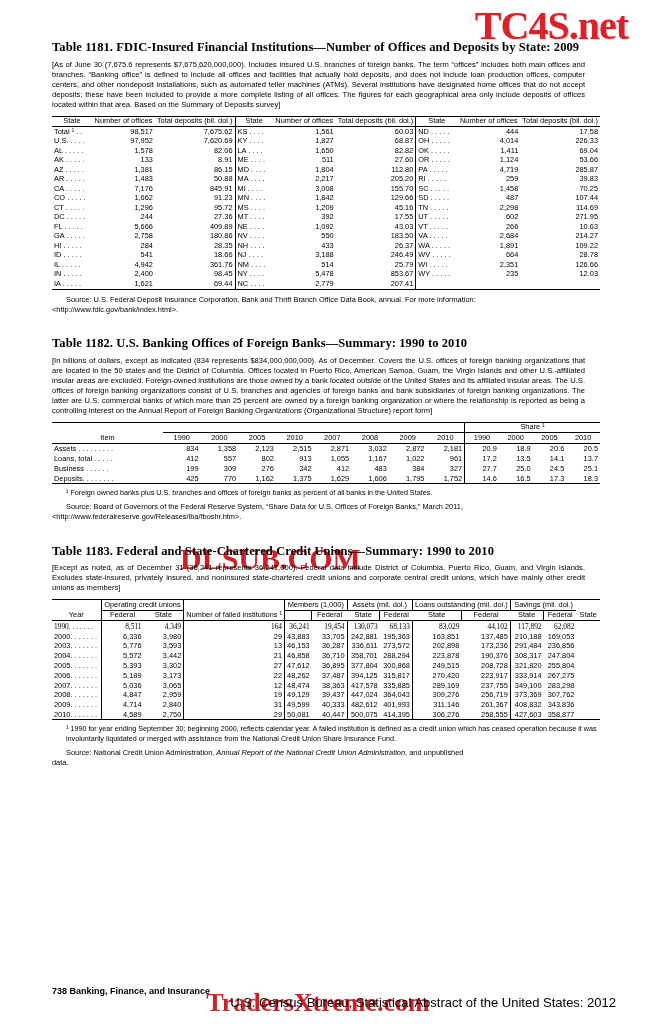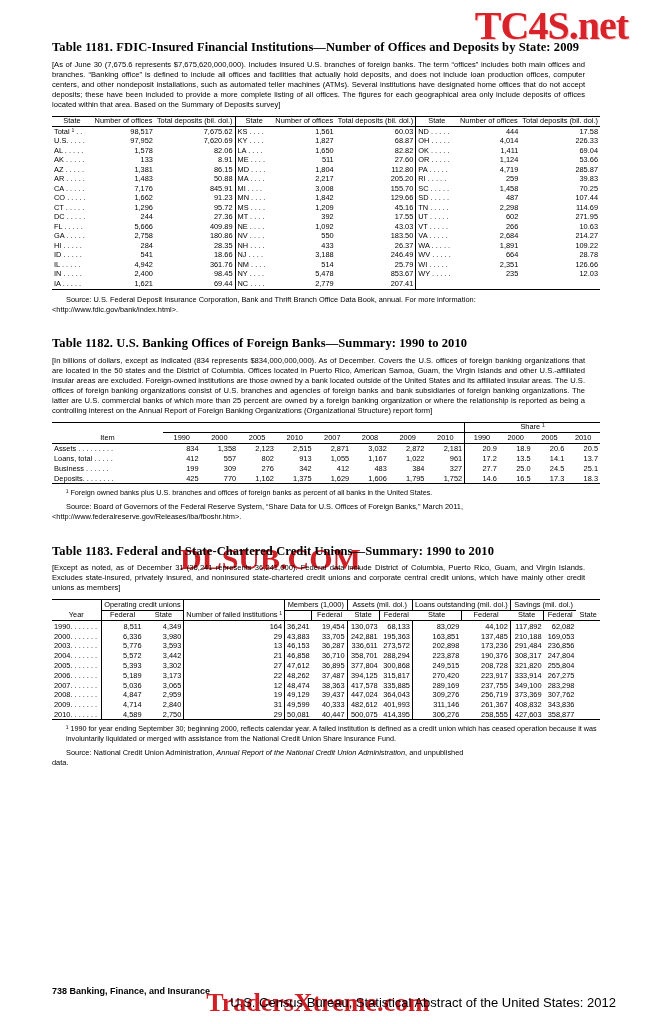--- a/index.html
+++ b/index.html
@@ -476,21 +476,21 @@
                 <th class="ctr hdr-sep" style="width:44px">State</th>
                 <th class="ctr hdr-sep vrule" style="width:44px">Federal</th>
                 <th class="ctr hdr-sep" style="width:44px">State</th>
                 <th class="ctr hdr-sep vrule" style="width:44px">Federal</th>
                 <th class="ctr hdr-sep" style="width:44px">State</th>
                 <th class="ctr hdr-sep vrule" style="width:44px">Federal</th>
                 <th class="ctr hdr-sep" style="width:44px">State</th>
               </tr>
           </thead>
           <tbody id="t1183-body">
-              <tr style="padding-top:16px;">
+              <tr style="padding-top:16px;font-family:Liberation Serif, serif;">
                 <td class="lbl">1990. . . . . . .</td>
                 <td class="num vrule">8,511</td>
                 <td class="num">4,349</td>
                 <td class="num vrule">164</td>
                 <td class="num vrule">36,241</td>
                 <td class="num">19,454</td>
                 <td class="num vrule">130,073</td>
                 <td class="num">68,133</td>
                 <td class="num vrule">83,029</td>
                 <td class="num">44,102</td>

